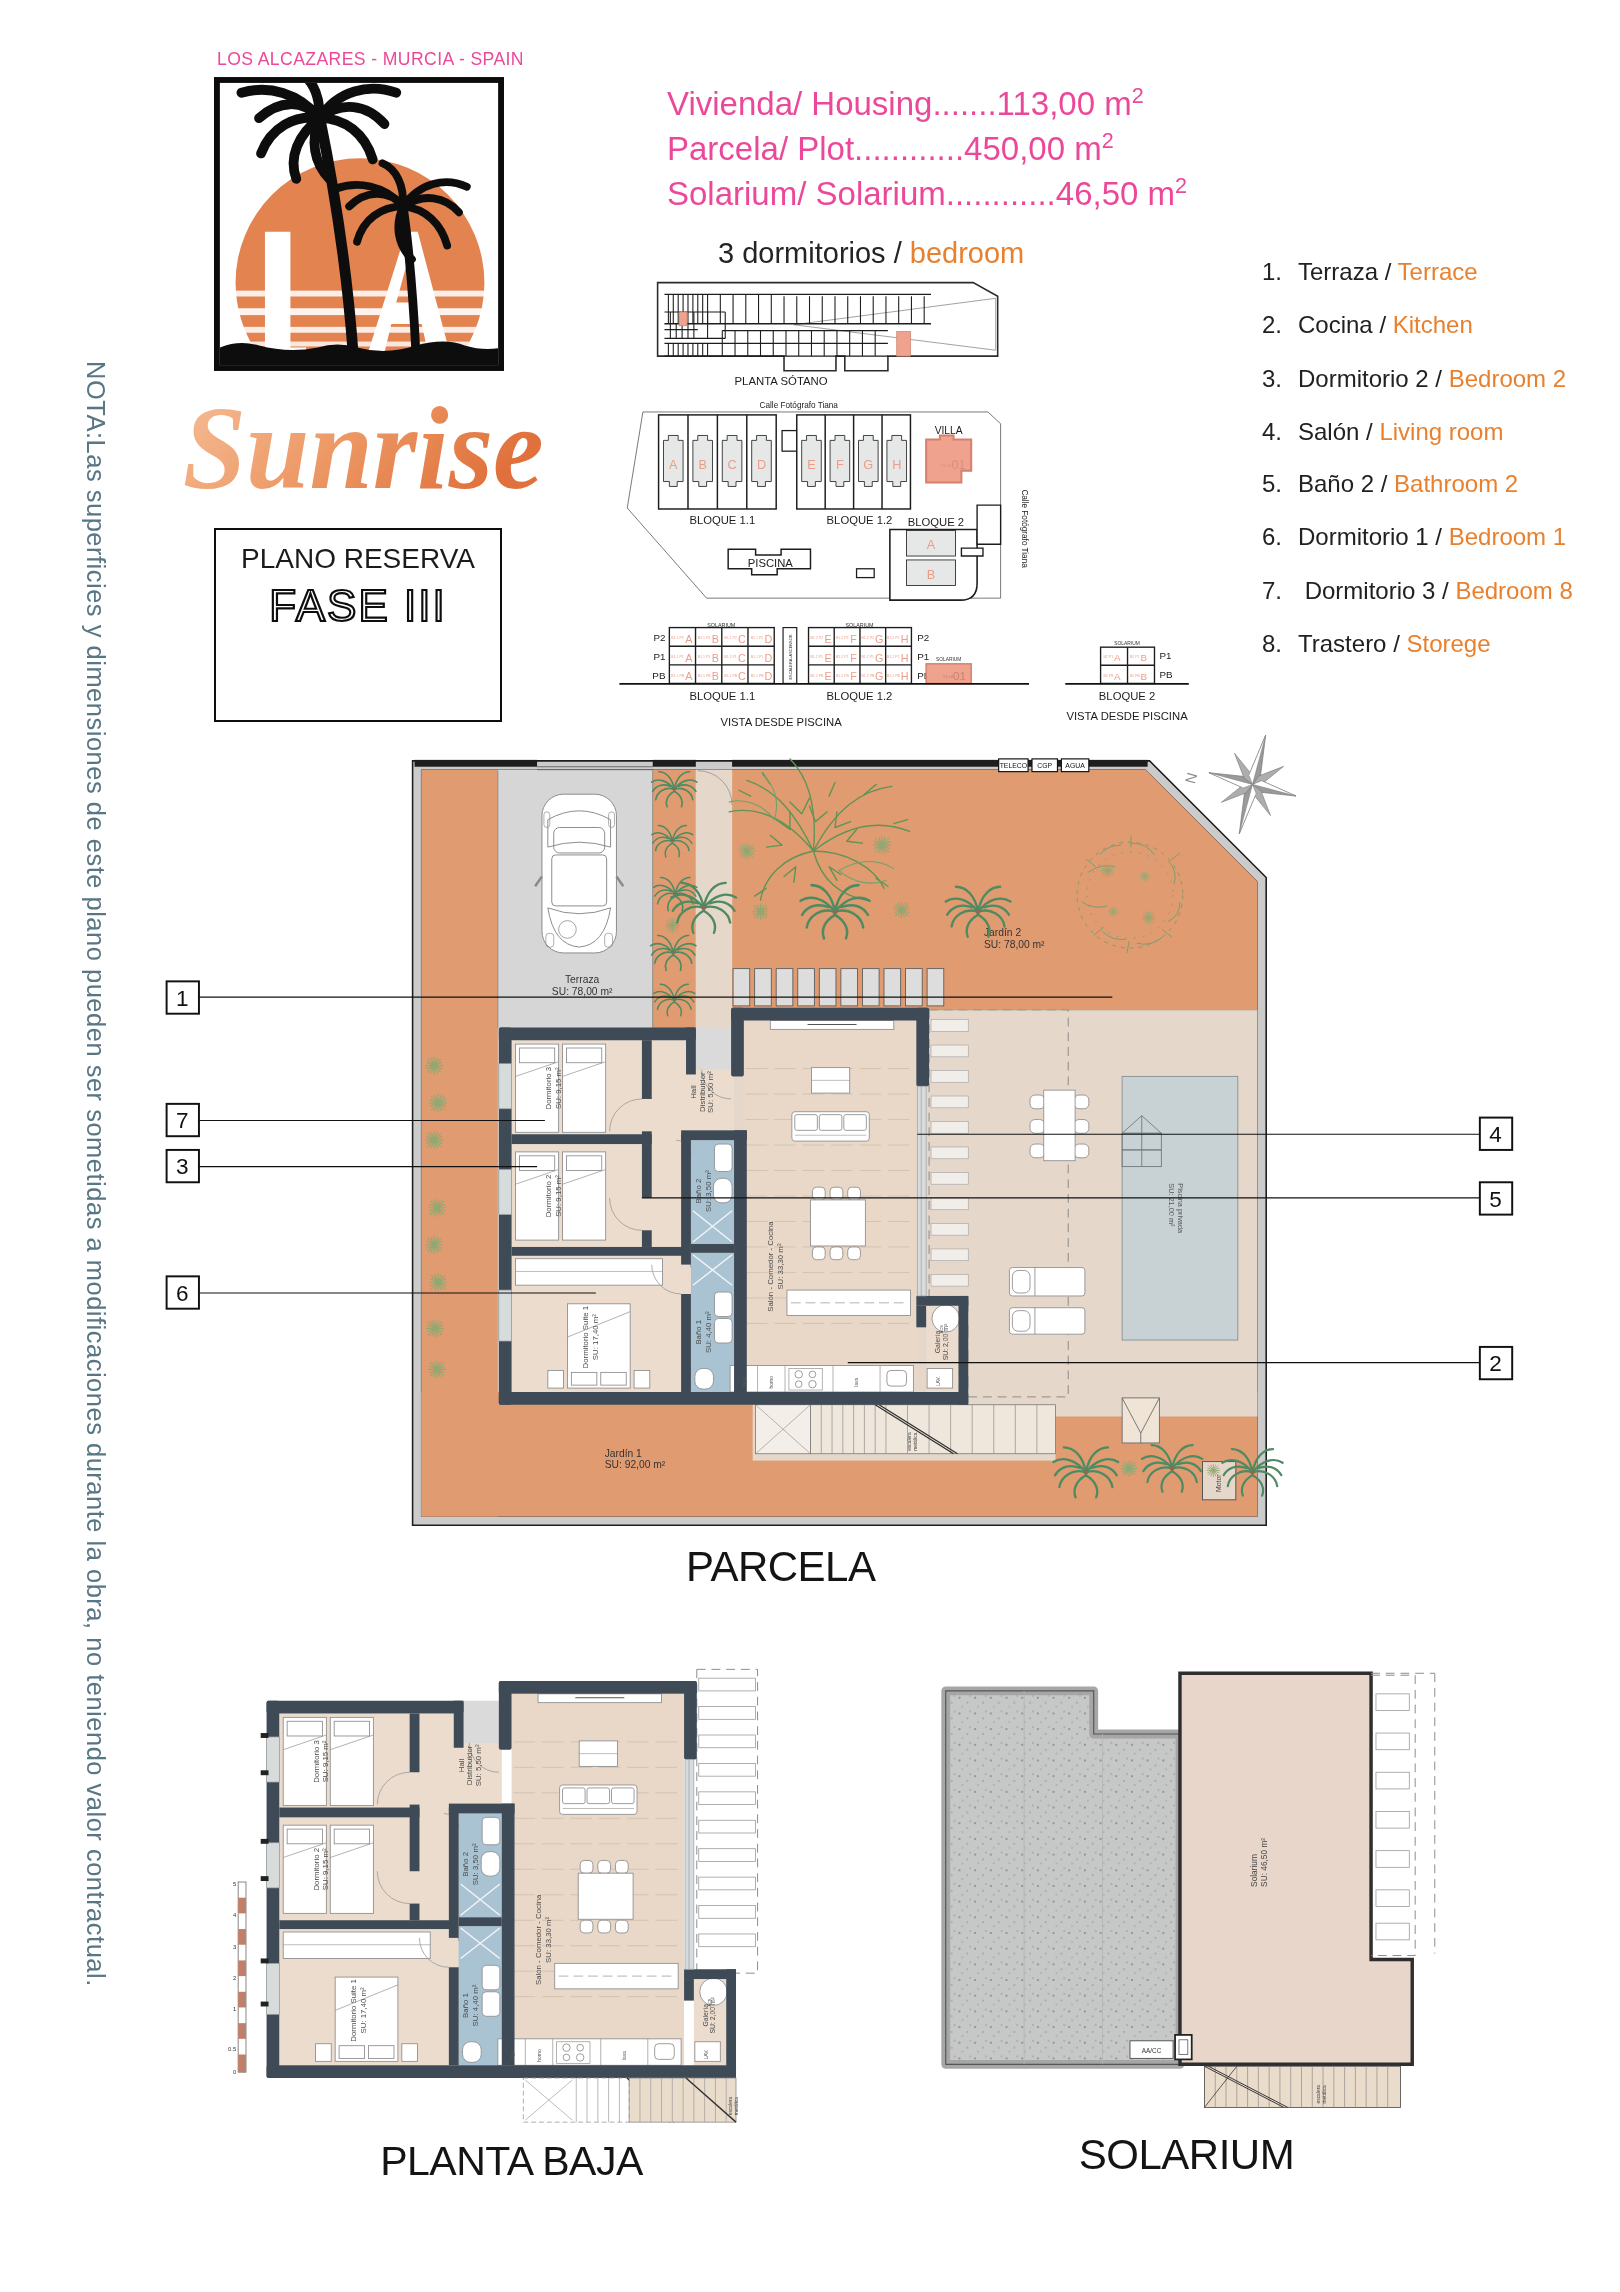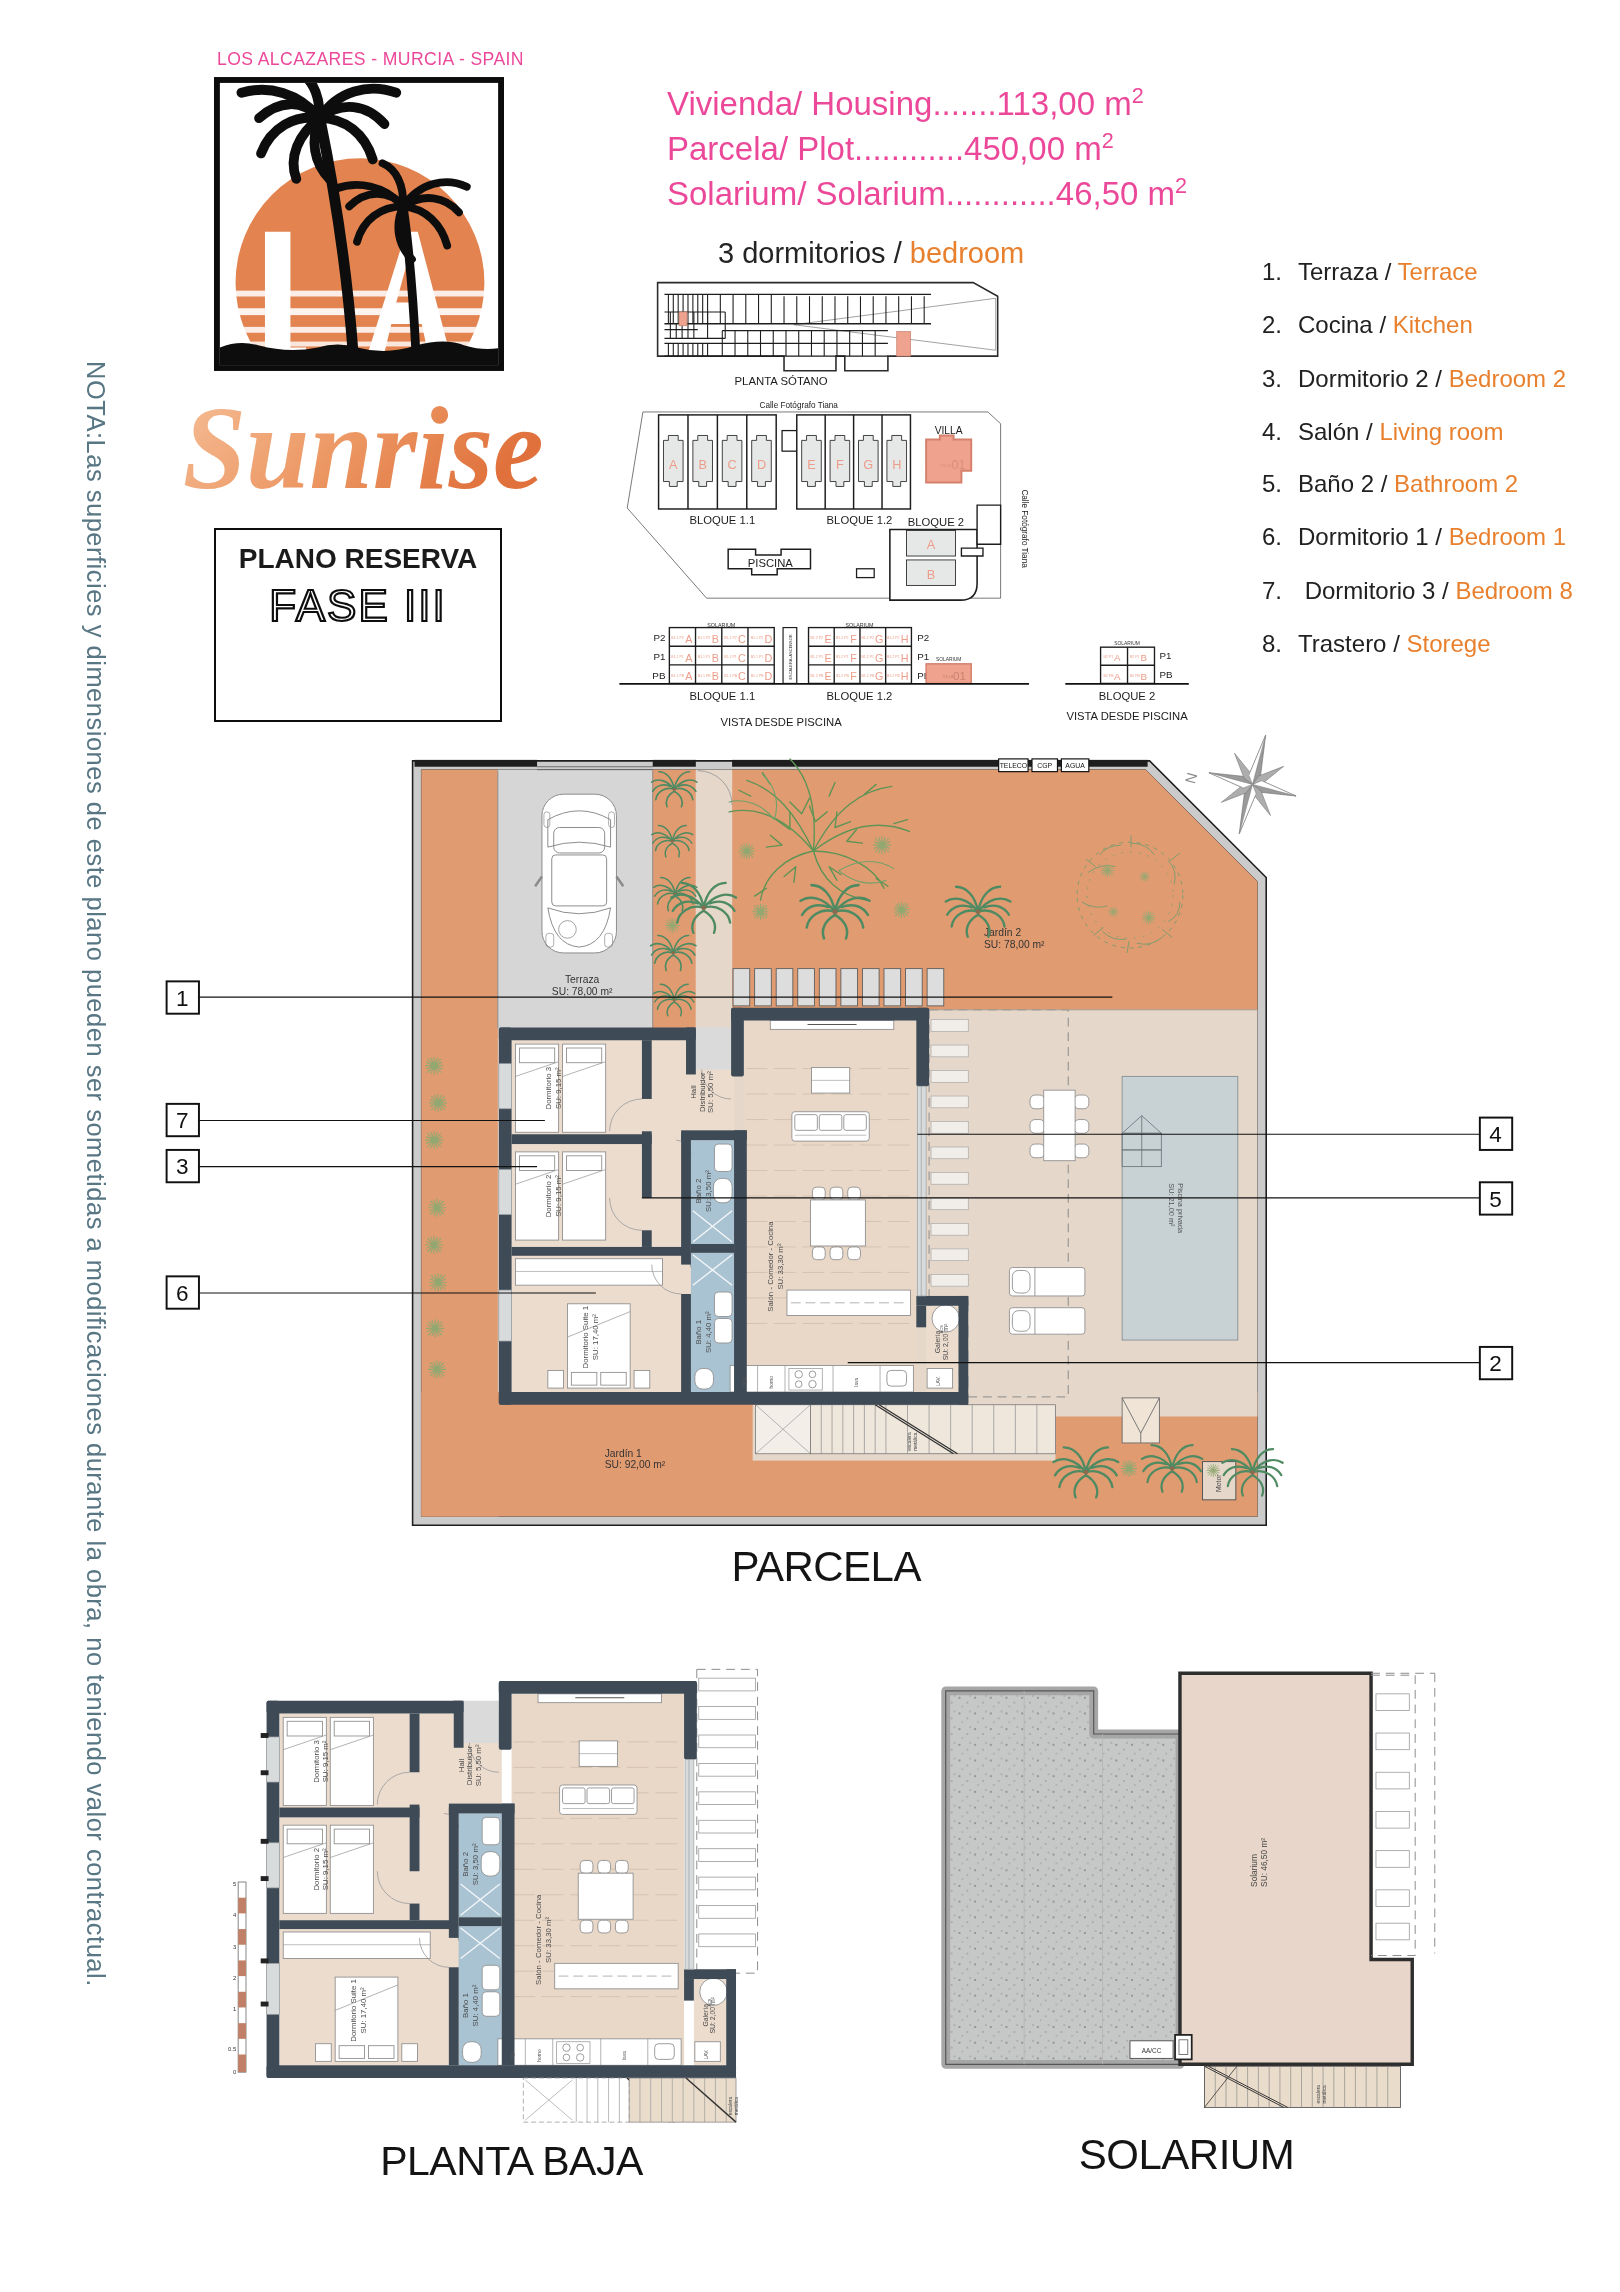--- a/index.html
+++ b/index.html
@@ -72,40 +72,40 @@
       <linearGradient id="sgr" x1="0" y1="0" x2="1" y2="0.35">
   <stop offset="0" stop-color="#F6BE97"></stop>
         <stop offset="0.55" stop-color="#EC9763"></stop>
         <stop offset="1" stop-color="#E0713C"></stop>
  </linearGradient>
     </defs>
  <text x="68" y="116" font-family="Liberation Serif" font-style="italic" font-weight="bold" font-size="120" fill="url(#sgr)" textLength="368" lengthAdjust="spacingAndGlyphs">Sunrise</text>
 </svg>
 
 <div class="abs" style="left:214px;top:528px;width:284px;height:190px;border:2.9px solid #0d0d0d;text-align:center">
- <div style="margin-top:12.7px;font-size:28px;font-weight:bold;letter-spacing:0px;color:#1b1b1b">PLANO RESERVA</div>
+ <div style="margin-top:12.7px;font-size:28px;font-weight:normal;letter-spacing:0px;color:#1b1b1b">PLANO RESERVA</div>
  <div class="out" style="margin-top:5.9px;font-size:44px">FASE III</div>
 </div>
 
 <div class="abs" style="left:81px;top:361px;font-size:25.5px;color:#587683;writing-mode:vertical-rl;letter-spacing:0.5px">NOTA:Las superficies y dimensiones de este plano pueden ser sometidas a modificaciones durante la obra, no teniendo valor contractual.</div>
 
 <div class="abs" style="left:667px;top:81px;font-size:33px;color:#ec4899;line-height:45px;white-space:nowrap">Vivienda/ Housing.......113,00 m<sup style="font-size:21.6px;line-height:0">2</sup><br>Parcela/ Plot............450,00 m<sup style="font-size:21.6px;line-height:0">2</sup><br>Solarium/ Solarium............46,50 m<sup style="font-size:21.6px;line-height:0">2</sup></div>
 
 <div class="abs" style="left:718px;top:237px;font-size:29px;color:#242424">3 dormitorios / <span style="color:#E8802E">bedroom</span></div>
 
 <div class="leg" style="top:258px"><b>1.</b>Terraza / <span>Terrace</span></div>
 <div class="leg" style="top:311px"><b>2.</b>Cocina / <span>Kitchen</span></div>
 <div class="leg" style="top:365px"><b>3.</b>Dormitorio 2 / <span>Bedroom 2</span></div>
 <div class="leg" style="top:418px"><b>4.</b>Salón / <span>Living room</span></div>
 <div class="leg" style="top:470px"><b>5.</b>Baño 2 / <span>Bathroom 2</span></div>
 <div class="leg" style="top:523px"><b>6.</b>Dormitorio 1 / <span>Bedroom 1</span></div>
 <div class="leg" style="top:577px"><b>7.</b>&nbsp;Dormitorio 3 / <span>Bedroom 8</span></div>
 <div class="leg" style="top:630px"><b>8.</b>Trastero / <span>Storege</span></div>
 
-<div class="abs" style="left:686px;top:1543px;width:235px;text-align:right;font-size:42px;letter-spacing:-0.5px;color:#141414">PARCELA</div>
+<div class="abs" style="left:686px;top:1543px;width:235px;text-align:left;font-size:42px;letter-spacing:-0.5px;color:#141414">PARCELA</div>
 <div class="abs" style="left:335px;top:2138px;width:353px;text-align:center;font-size:41px;letter-spacing:-0.5px;color:#141414">PLANTA BAJA</div>
 <div class="abs" style="left:1059px;top:2131px;width:255px;text-align:center;font-size:42px;letter-spacing:-0.5px;color:#141414">SOLARIUM</div>
 
 <svg class="abs" style="left:0;top:0" width="1620" height="2293" viewBox="0 0 1653 2339" font-family="Liberation Sans, sans-serif">
 <defs>
 
  <pattern id="spk" width="16" height="16" patternUnits="userSpaceOnUse">
   <rect width="16" height="16" fill="#C6C7C7"></rect>
   <circle cx="3" cy="4" r="0.9" fill="#7d7d7d"></circle>
   <circle cx="11" cy="9" r="0.8" fill="#8a8a8a"></circle>

